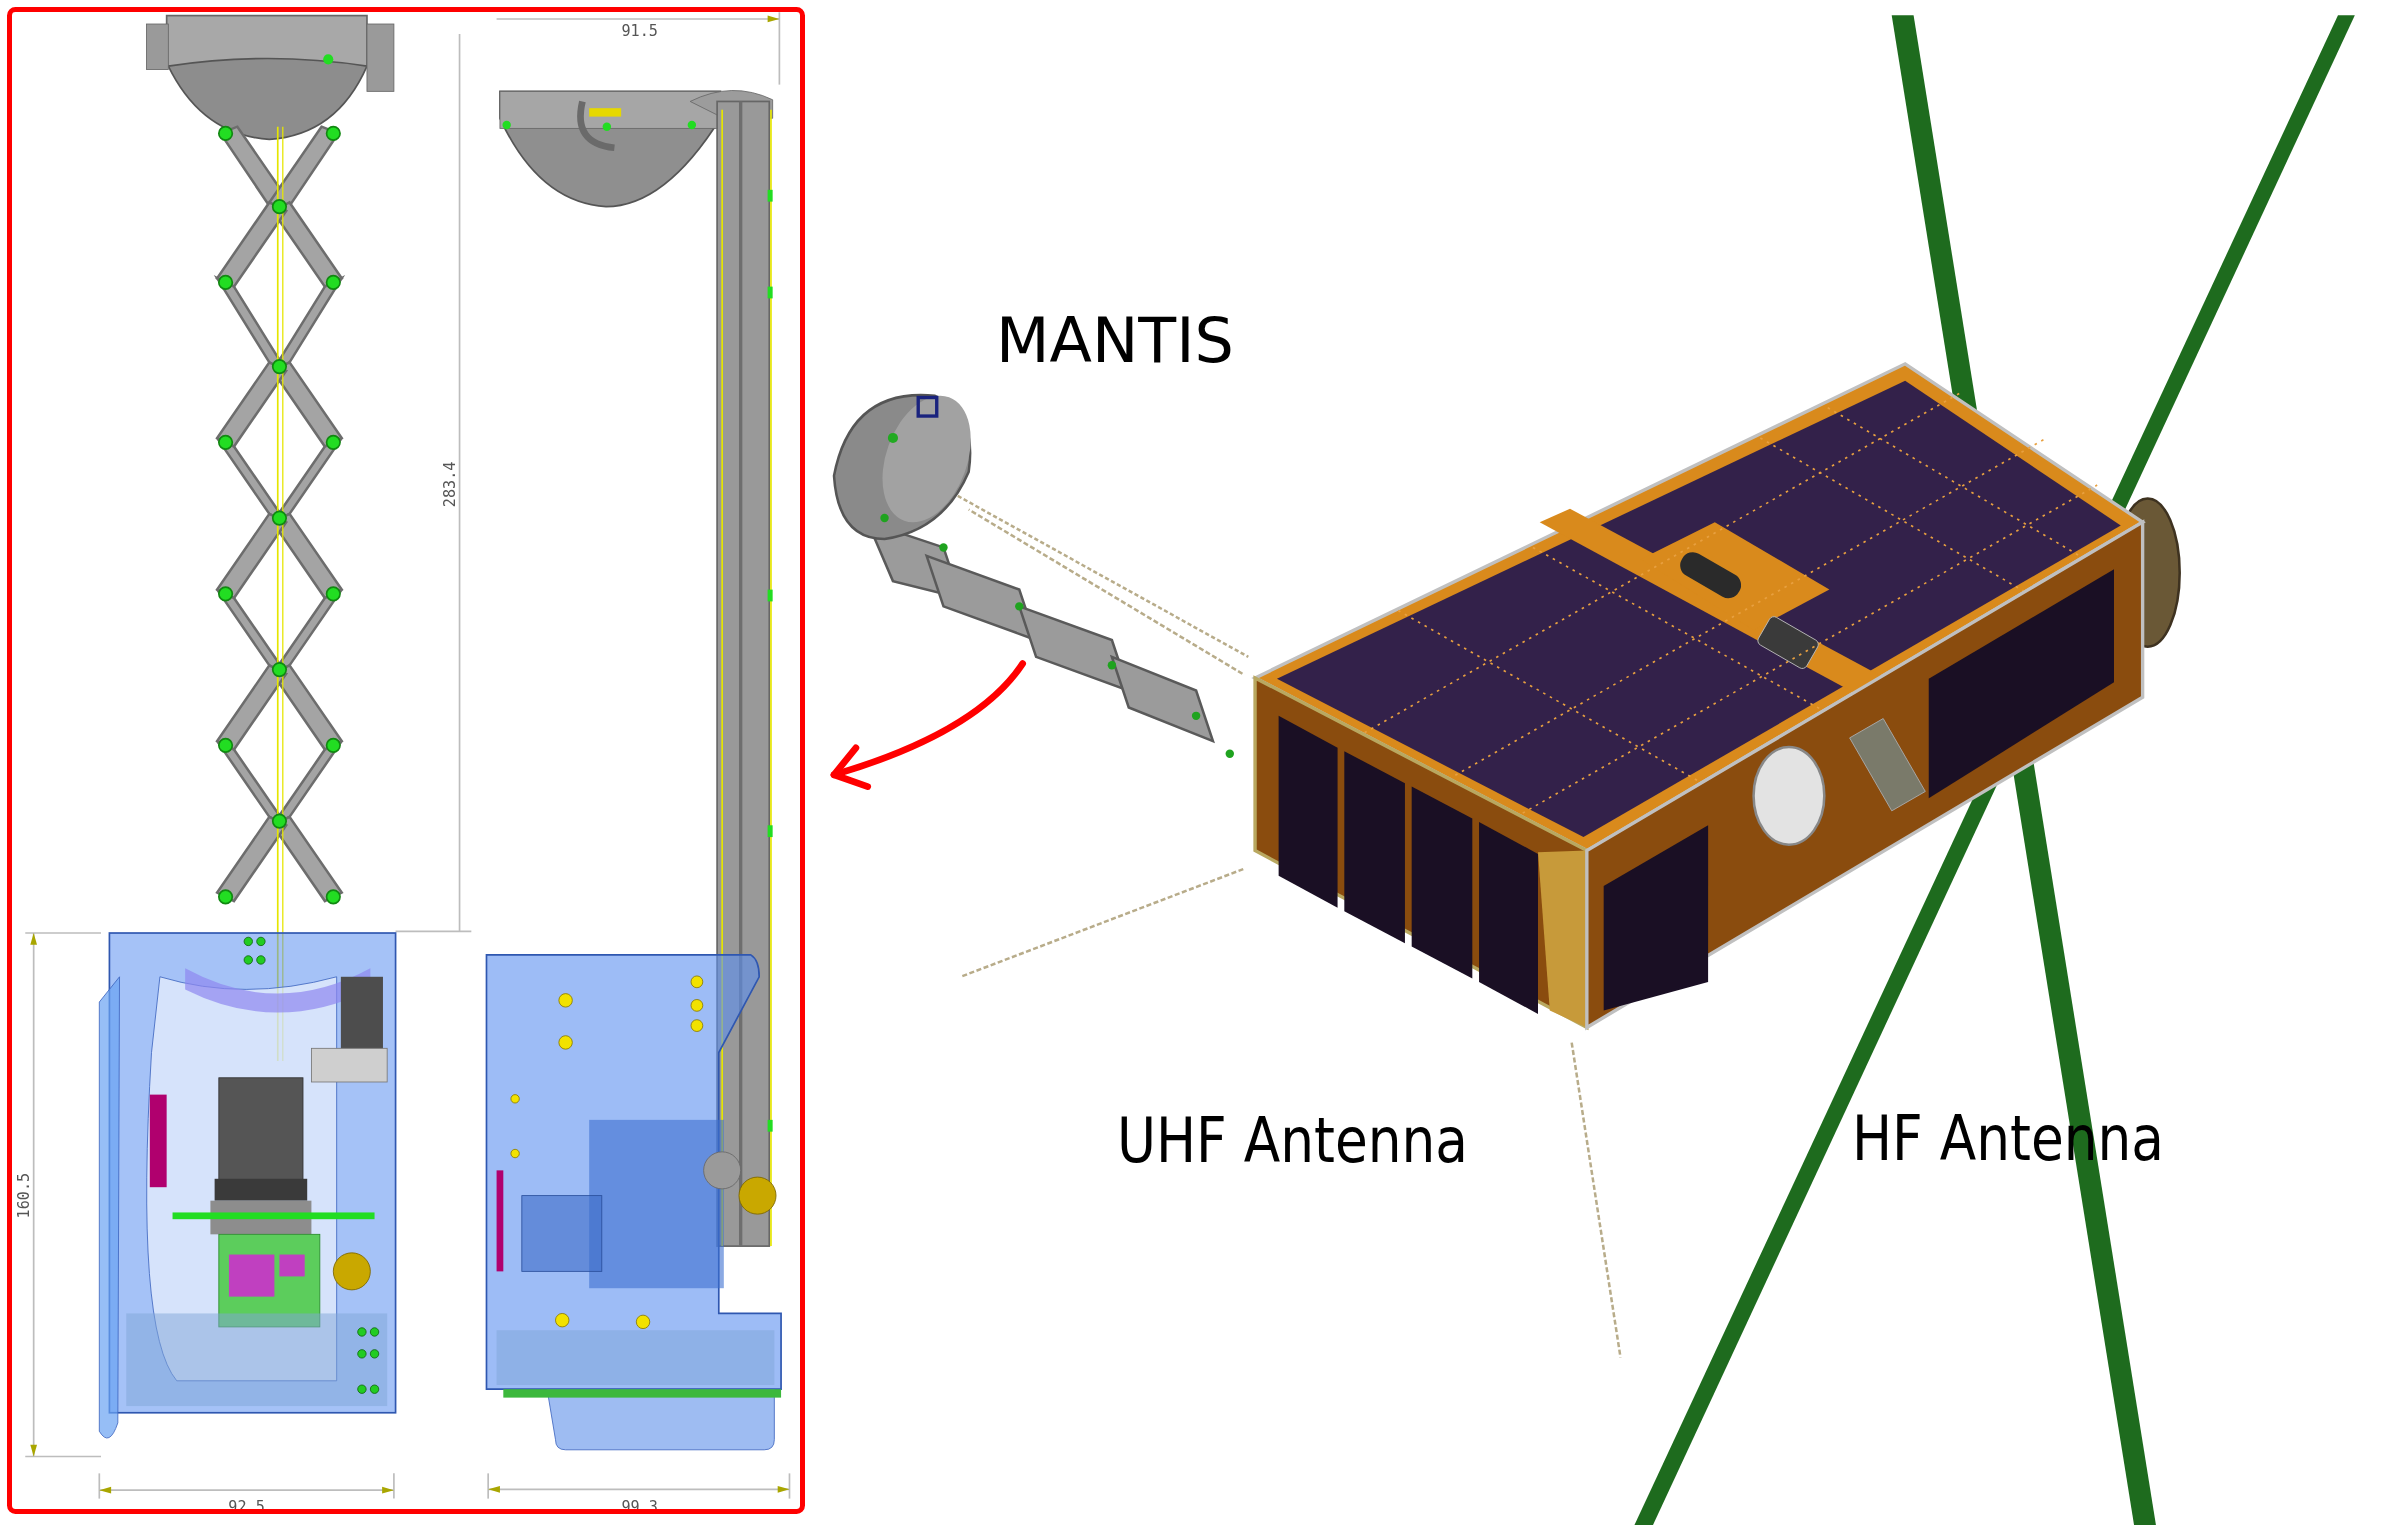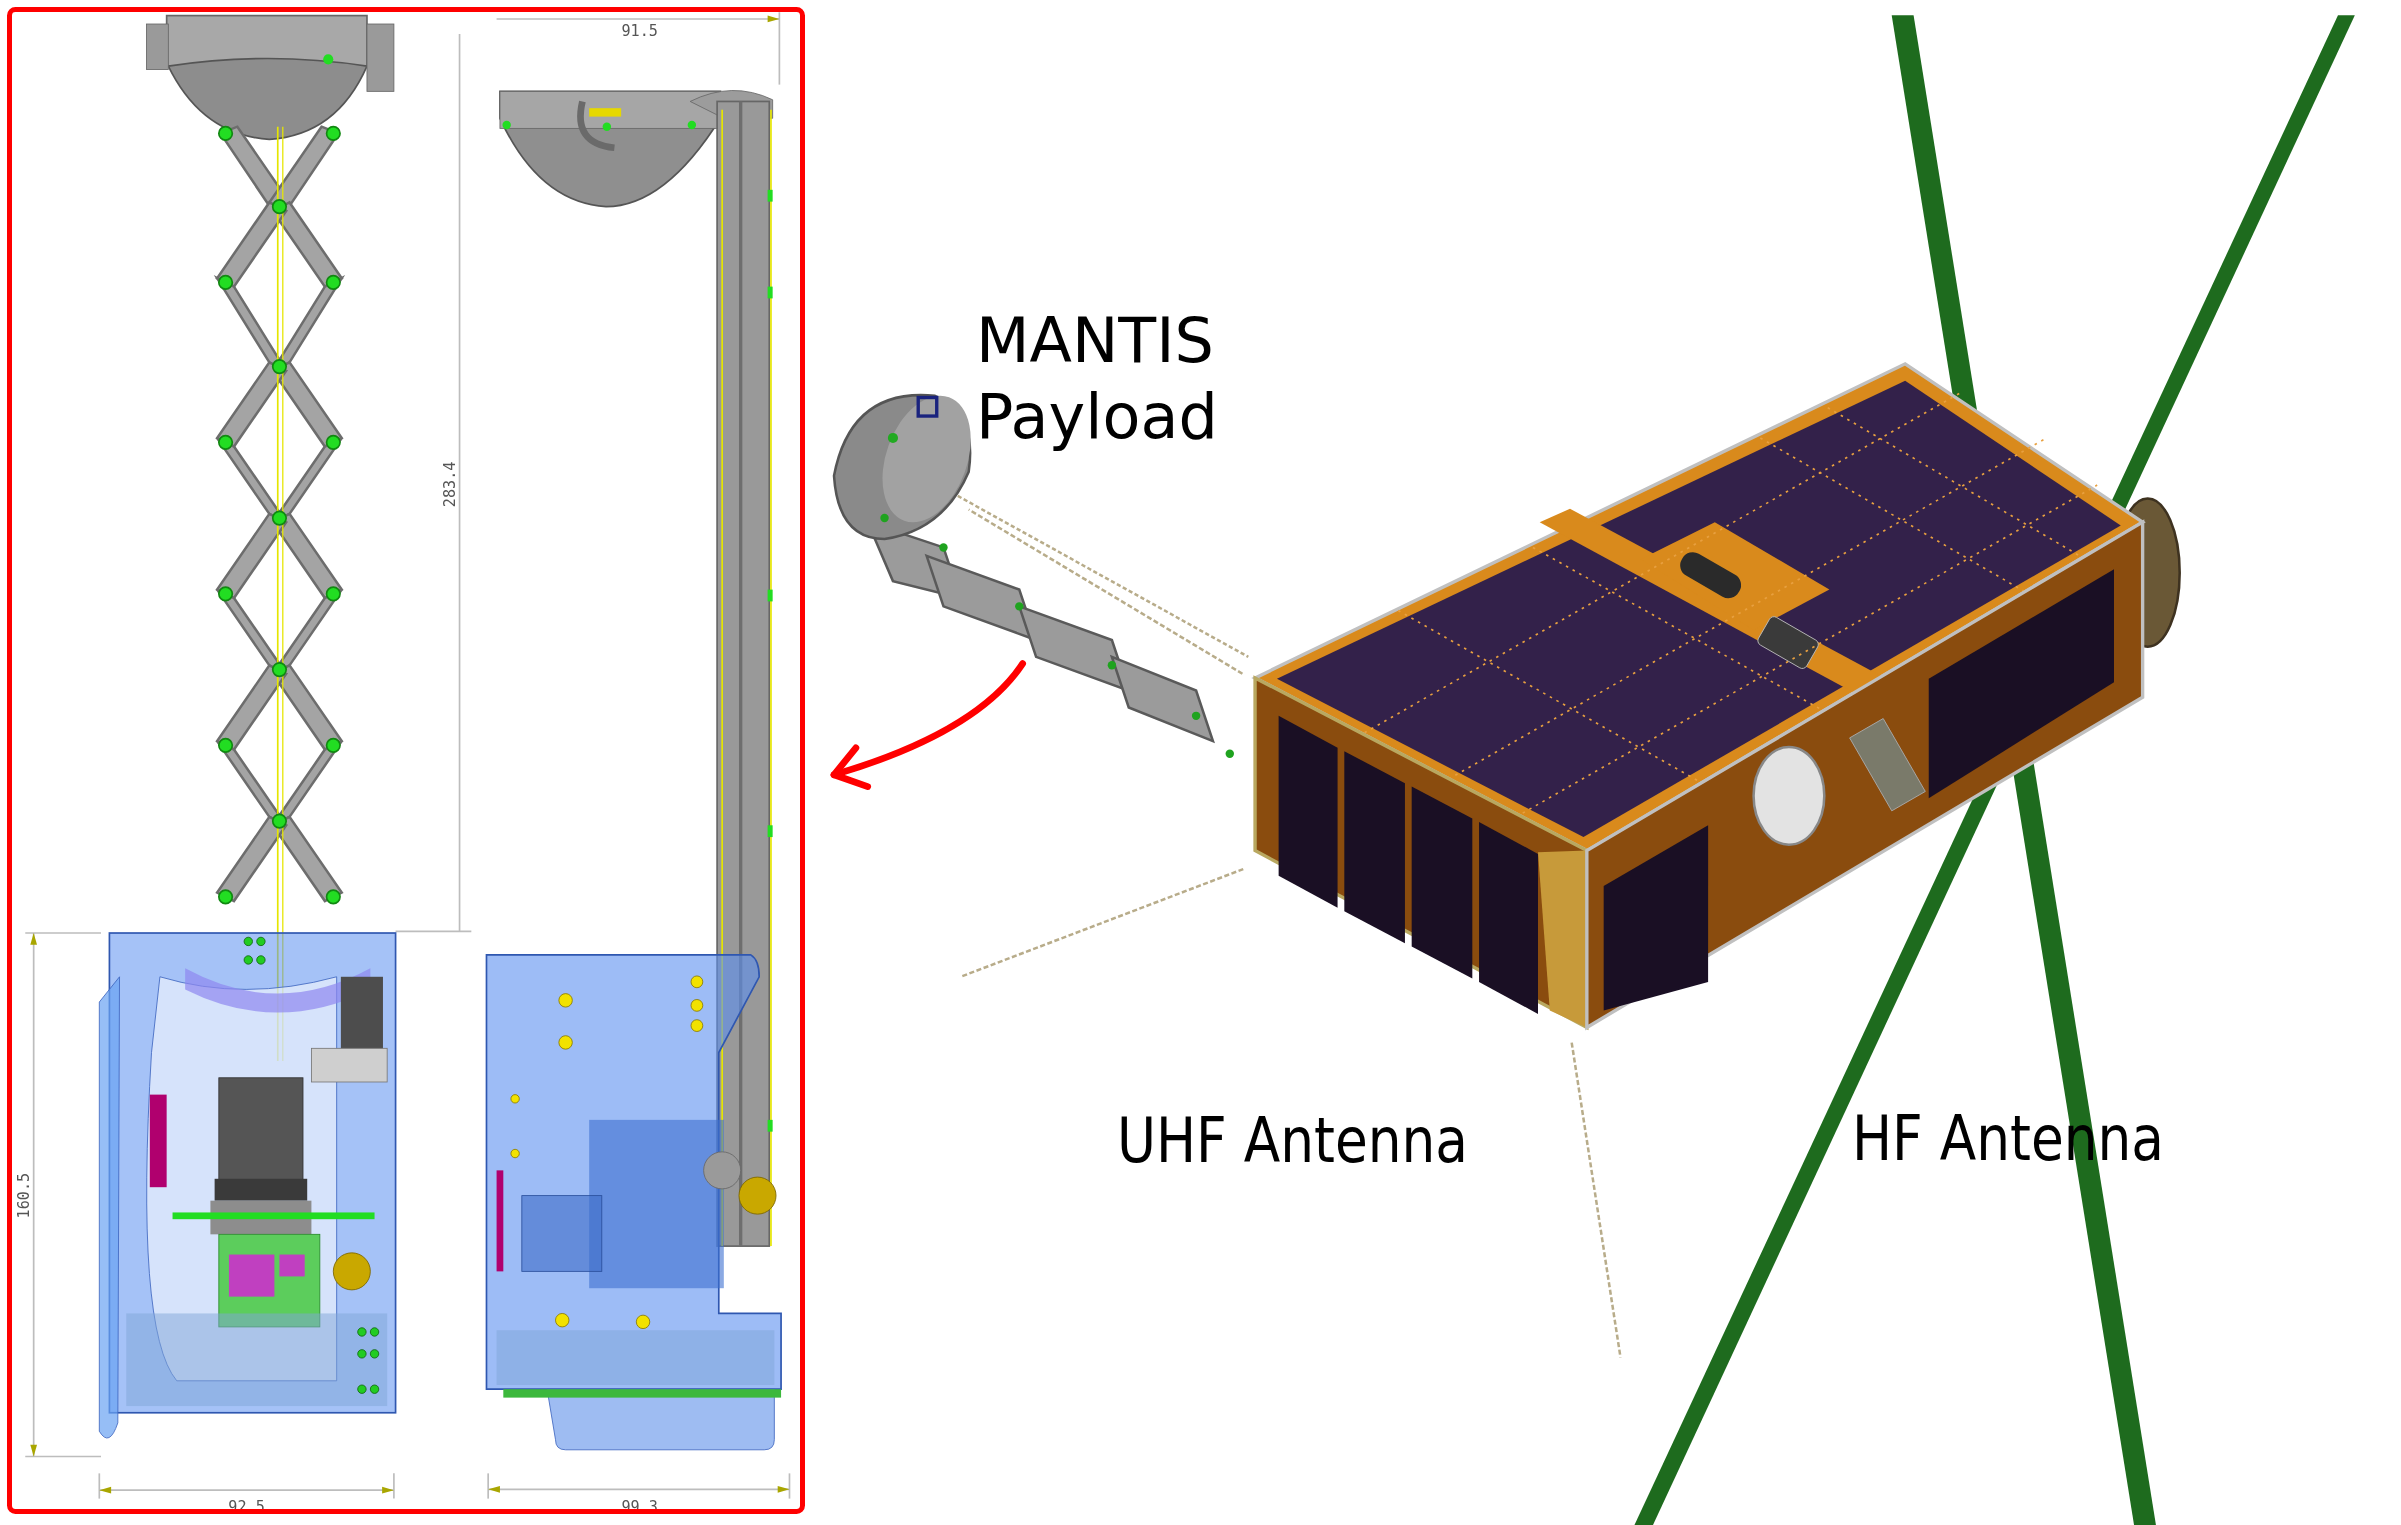--- a/index.html
+++ b/index.html
@@ -254,20 +254,19 @@
       <circle cx="1420" cy="850" r="5"></circle>
         <circle cx="1460" cy="895" r="5"></circle>
     </g>
 
     <g fill="none" stroke="#ff0000" stroke-width="8" stroke-linecap="round" stroke-linejoin="round">
       <path d="M1214 788 Q1160 870 990 920"></path>
       <path d="M1016 888 L990 920 L1030 934"></path>
     </g>
   </svg>
 
-  <div class="label" style="left:976px; top:310px;">
+  <div class="label" style="left:996px; top:310px;">
     <div>MANTIS</div>
-    <div style="margin-top:13.5px;">Payload</div>
   </div>
   <div class="label label-cond" style="left:1117px; top:1110px;">UHF Antenna</div>
   <div class="label label-cond" style="left:1852px; top:1108px;">HF Antenna</div>
 </div>
 
 
 </body></html>

